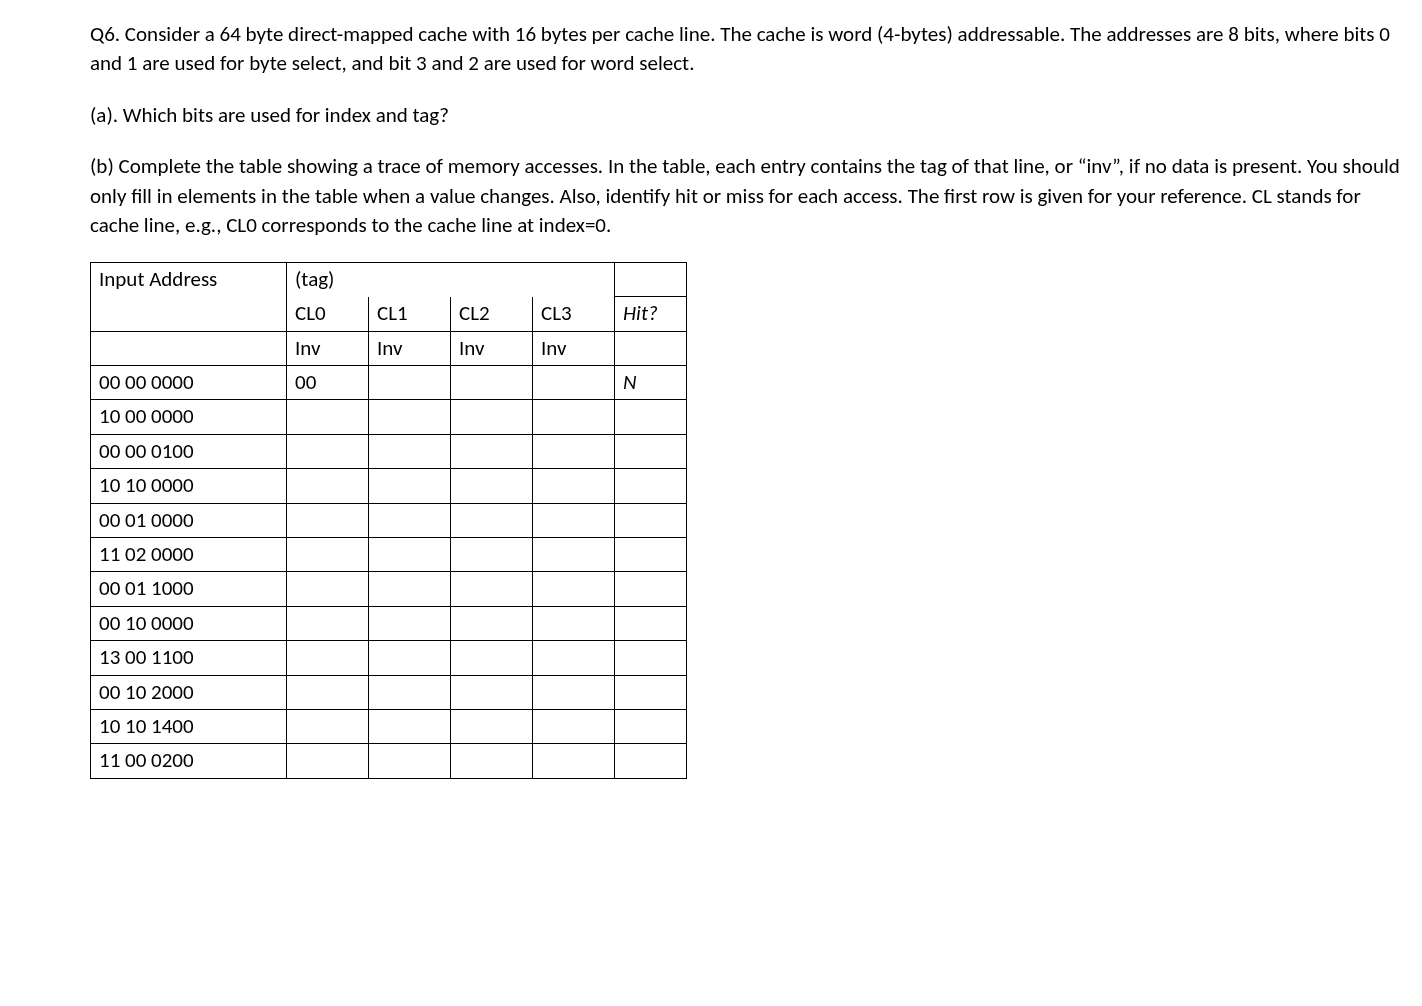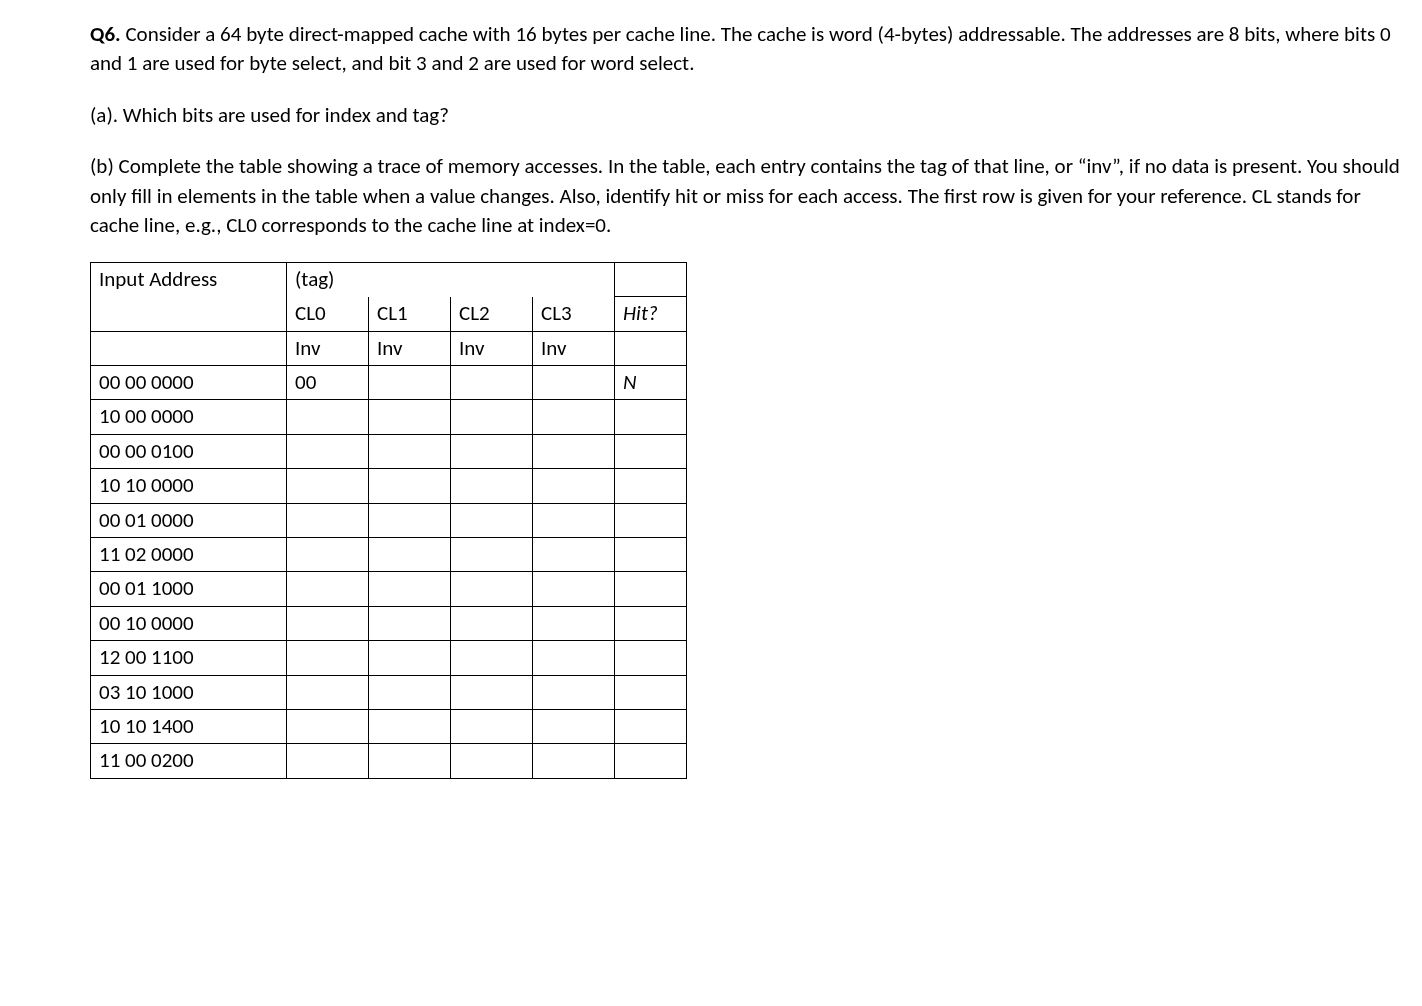--- a/index.html
+++ b/index.html
@@ -9,21 +9,21 @@
       background: #fff;
       margin: 0;
       padding: 20px 20px 20px 90px;
       width: 1320px;
       line-height: 1.4;
     }
     p {
       margin: 0 0 22px 0;
     }
     .q-label {
-      font-weight: bold;
+      font-weight: normal;
       text-align: center;
     }
     table {
       border-collapse: collapse;
       margin-top: 6px;
       padding-left: 8px;
     }
     td, th {
       border: 1px solid #000;
       padding: 2px 8px;
@@ -141,29 +141,29 @@
       </tr>
       <tr>
         <td class="col-addr">00 10 0000</td>
         <td class="col-cl"></td>
         <td class="col-cl"></td>
         <td class="col-cl"></td>
         <td class="col-cl"></td>
         <td class="col-hit"></td>
       </tr>
       <tr>
-        <td class="col-addr">12 00 1100</td>
+        <td class="col-addr">13 00 1100</td>
         <td class="col-cl"></td>
         <td class="col-cl"></td>
         <td class="col-cl"></td>
         <td class="col-cl"></td>
         <td class="col-hit"></td>
       </tr>
       <tr>
-        <td class="col-addr">03 10 1000</td>
+        <td class="col-addr">00 10 2000</td>
         <td class="col-cl"></td>
         <td class="col-cl"></td>
         <td class="col-cl"></td>
         <td class="col-cl"></td>
         <td class="col-hit"></td>
       </tr>
       <tr>
         <td class="col-addr">10 10 1400</td>
         <td class="col-cl"></td>
         <td class="col-cl"></td>

